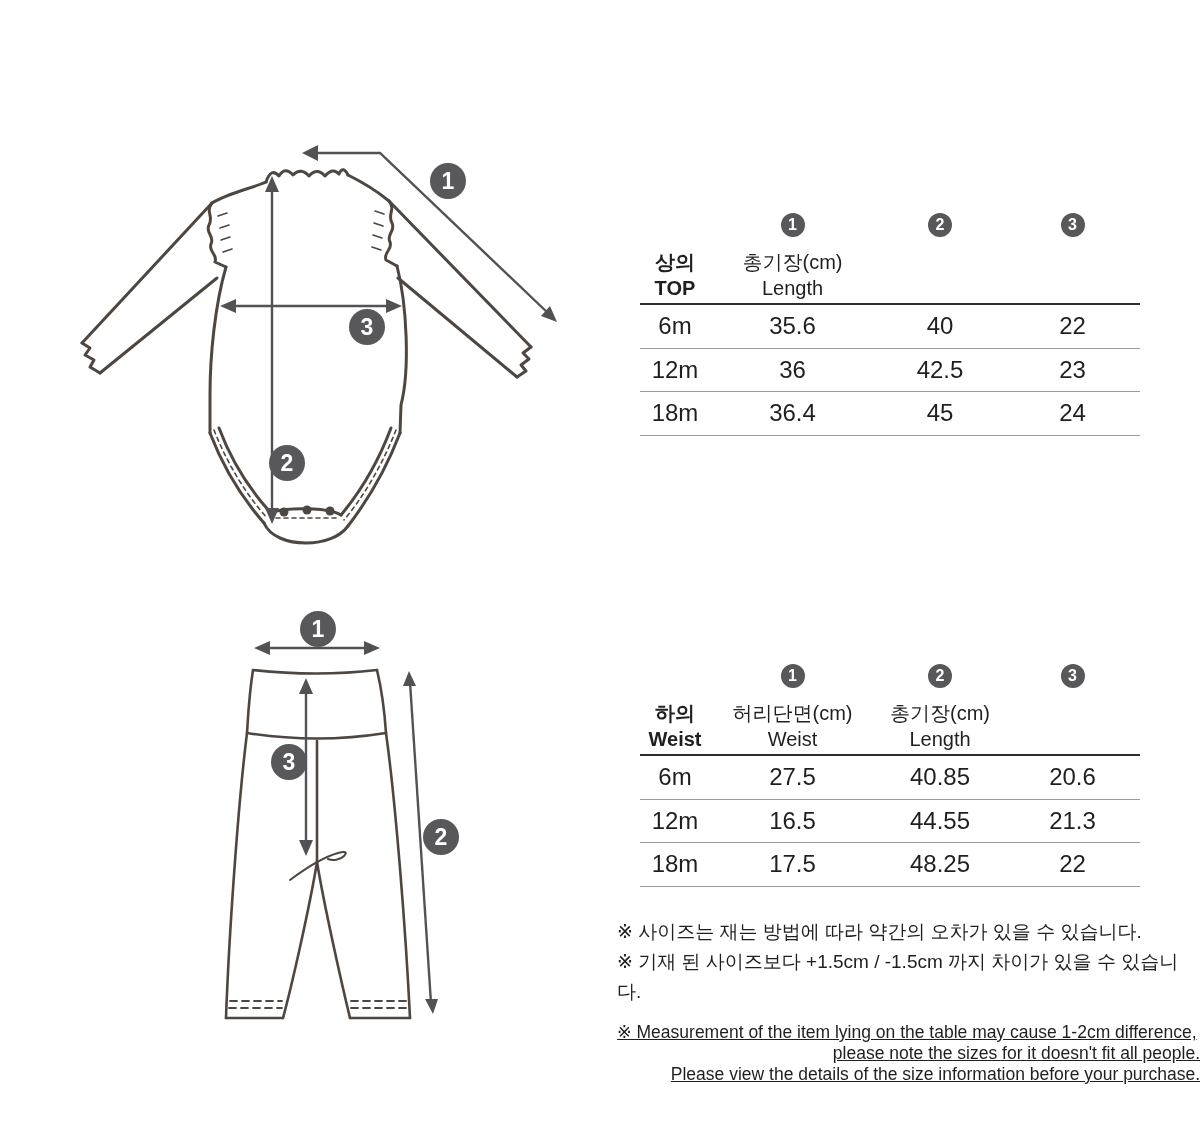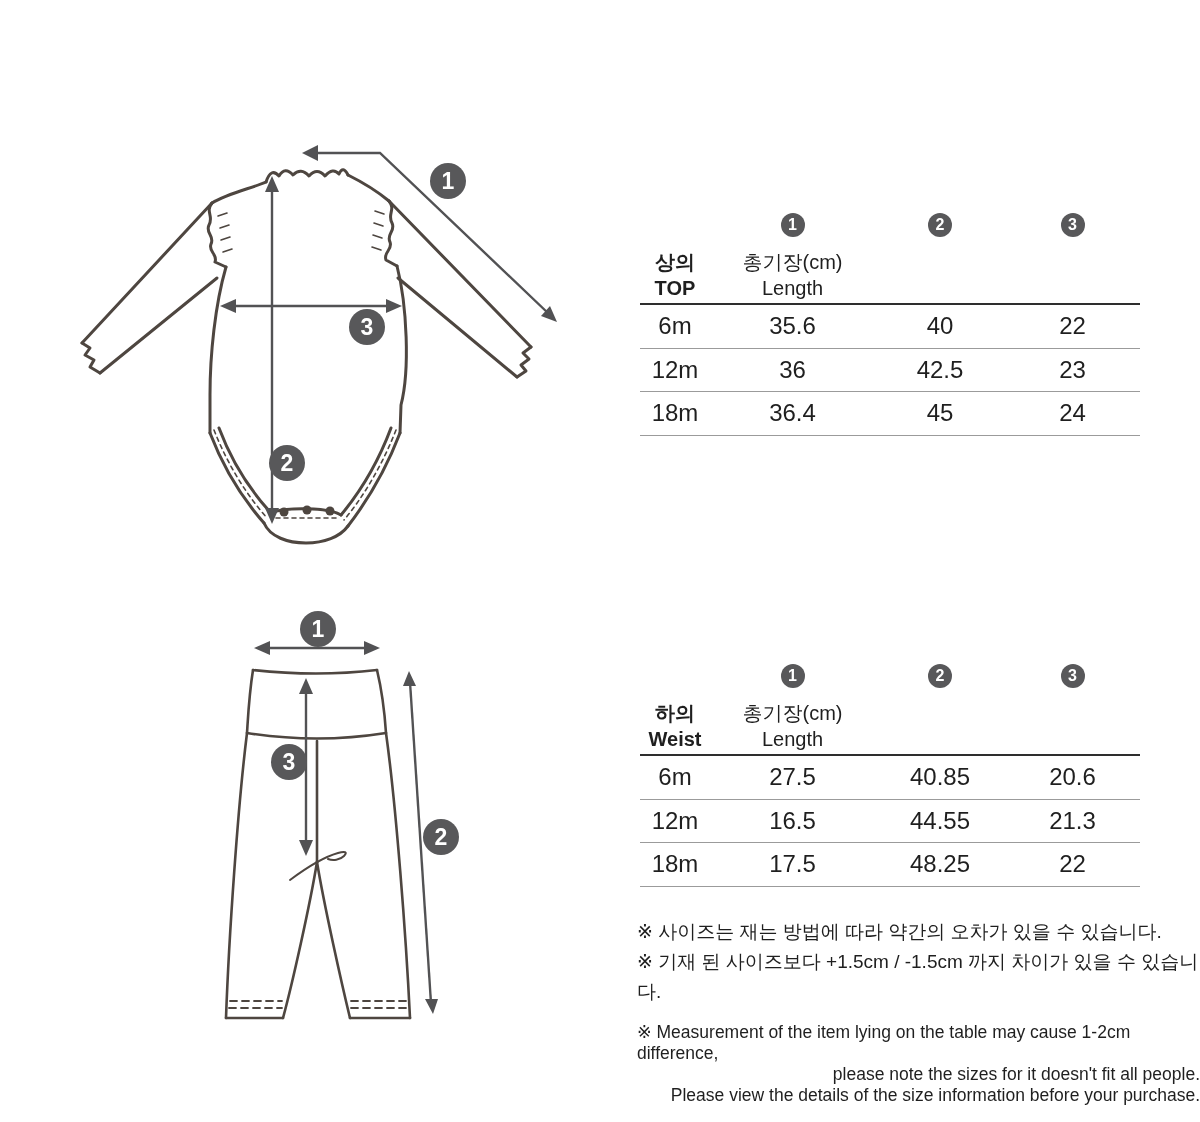--- a/index.html
+++ b/index.html
@@ -23,23 +23,23 @@
     width:24px;height:24px;border-radius:50%;background:#58585a;color:#fff;
     font-size:16px;font-weight:700;display:inline-flex;align-items:center;justify-content:center;line-height:1;
   }
   .header-row{padding-top:12px;padding-bottom:2px;font-size:20px;line-height:26px;}
   .header-row .cell div{white-space:nowrap;}
   .header-row .group-label{font-weight:700;}
   .rule{border-top:2.5px solid #2e2e2e;}
   .data-row{height:42.5px;align-items:center;border-bottom:1.5px solid #9b9b9b;font-size:24px;}
   .data-row .cell{white-space:nowrap;}
   
-  .notes{position:absolute;left:637px;top:917px;}
+  .notes{position:absolute;left:617px;top:917px;}
   .notes-ko{font-size:19px;line-height:30px;}
-  .notes-en{margin-top:15px;font-size:17.5px;line-height:21px;}
+  .notes-en{margin-top:15px;font-size:17.5px;line-height:21px;text-decoration:underline;}
   .notes-en .cont{padding-left:19px;text-align:right;}
 </style>
 </head>
 <body>
 
 <div class="canvas">
 
   <svg class="diagram" style="left:60px;top:120px;" width="520" height="440" viewBox="0 0 520 440">
     <g stroke="#4e4640" stroke-width="3" fill="none" stroke-linecap="round" stroke-linejoin="round">
 
@@ -205,20 +205,24 @@
       <div class="cell">
           <span class="tbadge">3</span>
         </div>
     </div>
     <div class="trow header-row">
       <div class="cell group-label">
         <div>하의</div>
         <div>Weist</div>
       </div>
       <div class="cell">
+        <div>허리단면(cm)</div>
+        <div>Weist</div>
+      </div>
+      <div class="cell">
         <div>총기장(cm)</div>
         <div>Length</div>
       </div>
     </div>
     <div class="rule"></div>
     <div class="trow data-row">
       <div class="cell">6m</div>
       <div class="cell">27.5</div>
       <div class="cell">40.85</div>
       <div class="cell">20.6</div>

